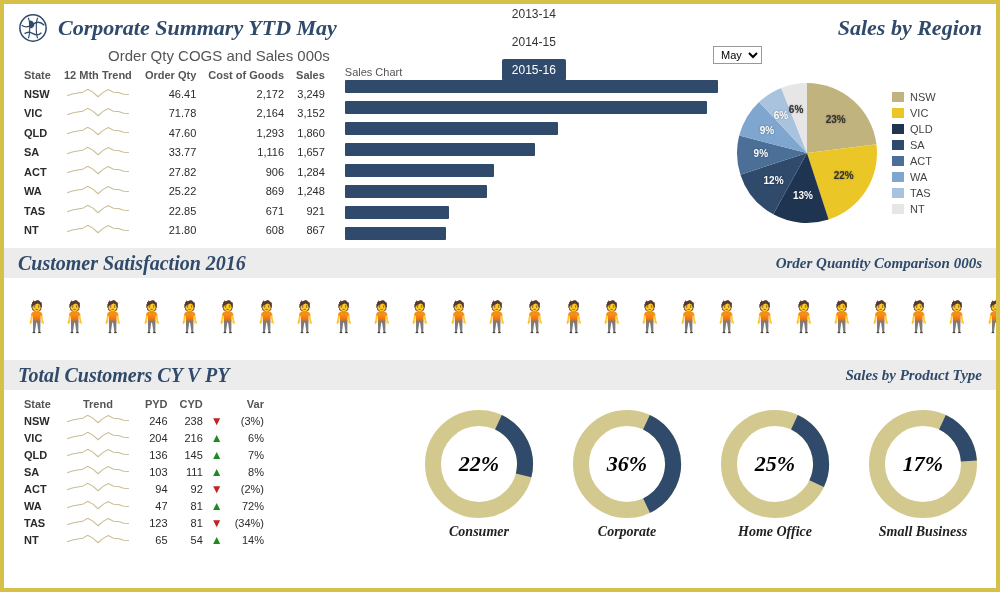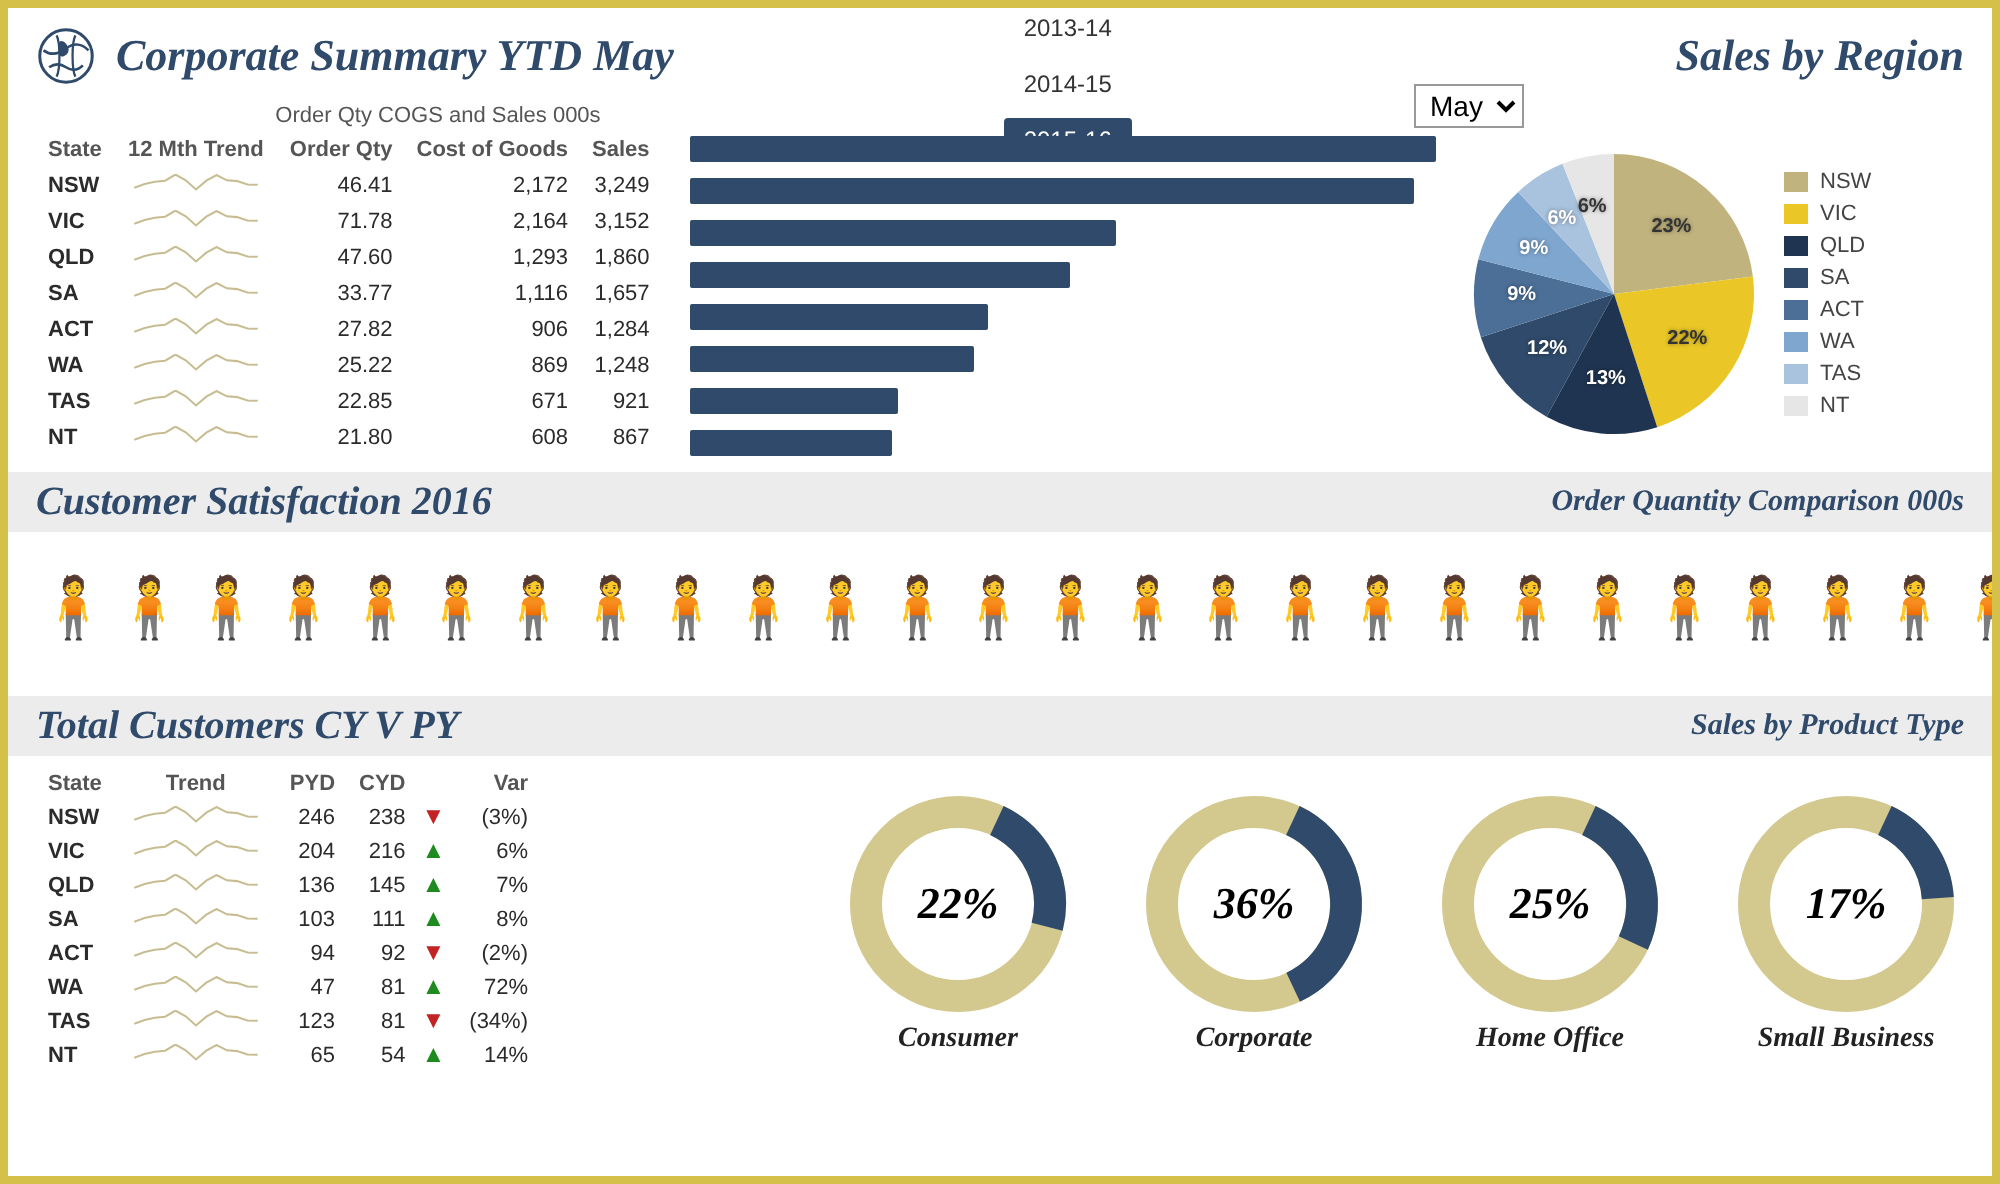--- a/index.html
+++ b/index.html
@@ -22,23 +22,23 @@
   
   .hdr{display:flex;align-items:center;gap:10px;height:36px;}
   .globe{width:30px;height:30px;display:inline-block;}
   .title{font:italic 600 22px/1 Georgia,"Times New Roman",serif;color:var(--navy);margin-right:24px;}
   .years{display:flex;gap:6px;align-items:flex-start;margin-left:auto;margin-right:auto;flex-direction:column;}
   .year{padding:4px 10px;font-size:12px;color:#333;border-radius:2px;cursor:pointer;}
   .year.active{background:var(--navy);color:#fff;}
   .region-title{font:italic 600 22px/1 Georgia,"Times New Roman",serif;color:var(--navy);margin-left:auto;}
 
   .subhdr{height:18px;display:flex;align-items:flex-end;}
-  .subhdr .cogs{width:402px;text-align:center;color:#555;font-size:11px;margin-left:0;}
+  .subhdr .cogs{width:402px;text-align:center;color:#555;font-size:15px;margin-left:0;}
   .subhdr .monthsel{margin-left:auto;margin-right:220px;}
-  select{font-size:14px;padding:1px 3px;border:1px solid #999;background:#fff;margin-top:40px;}
+  select{font-size:11px;padding:1px 3px;border:1px solid #999;background:#fff;margin-top:40px;}
 
   
   .toprow{display:flex;gap:14px;margin-top:2px;}
   .tbl{border-collapse:collapse;font-size:11px;}
   .tbl th{font-weight:600;text-align:right;padding:2px 6px;color:#555;}
   .tbl th.l{text-align:center;}
   .tbl td{padding:2px 6px;text-align:right;white-space:nowrap;}
   .tbl td.l{text-align:left;font-weight:700;}
   .trend{display:inline-block;width:70px;height:12px;vertical-align:middle;}
   .barcol{flex:1;min-width:0;}
@@ -184,20 +184,21 @@
               <td class="l"><svg class="trend" viewBox="0 0 72 14">
                   <path d="M0 8 L6 5.880982347051864 L12 4.565982472782993 L18 3.936418795214908 L24 0.31105872460616957 L30 3.694286108271462 L36 8.994499207125825 L42 3.8901263138698177 L48 0.5951634179203139 L54 3.7115051827299066 L60 4.165042590031386 L66 6.068935891935174 L72 6.318738919680587" stroke="#c8bd92" stroke-width="1.2" fill="none"></path>
                 </svg></td>
               <td>21.80</td>
               <td>608</td>
               <td>867</td>
             </tr>
           </tbody>
         </table>
   <div class="barcol">
+    <div class="barlabel">Sales Chart</div>
     <div class="bars" id="bars">
             <div class="bar" style="width: 100%;"></div>
             <div class="bar" style="width: 97%;"></div>
             <div class="bar" style="width: 57%;"></div>
             <div class="bar" style="width: 51%;"></div>
             <div class="bar" style="width: 40%;"></div>
             <div class="bar" style="width: 38%;"></div>
             <div class="bar" style="width: 28%;"></div>
             <div class="bar" style="width: 27%;"></div>
           </div>

